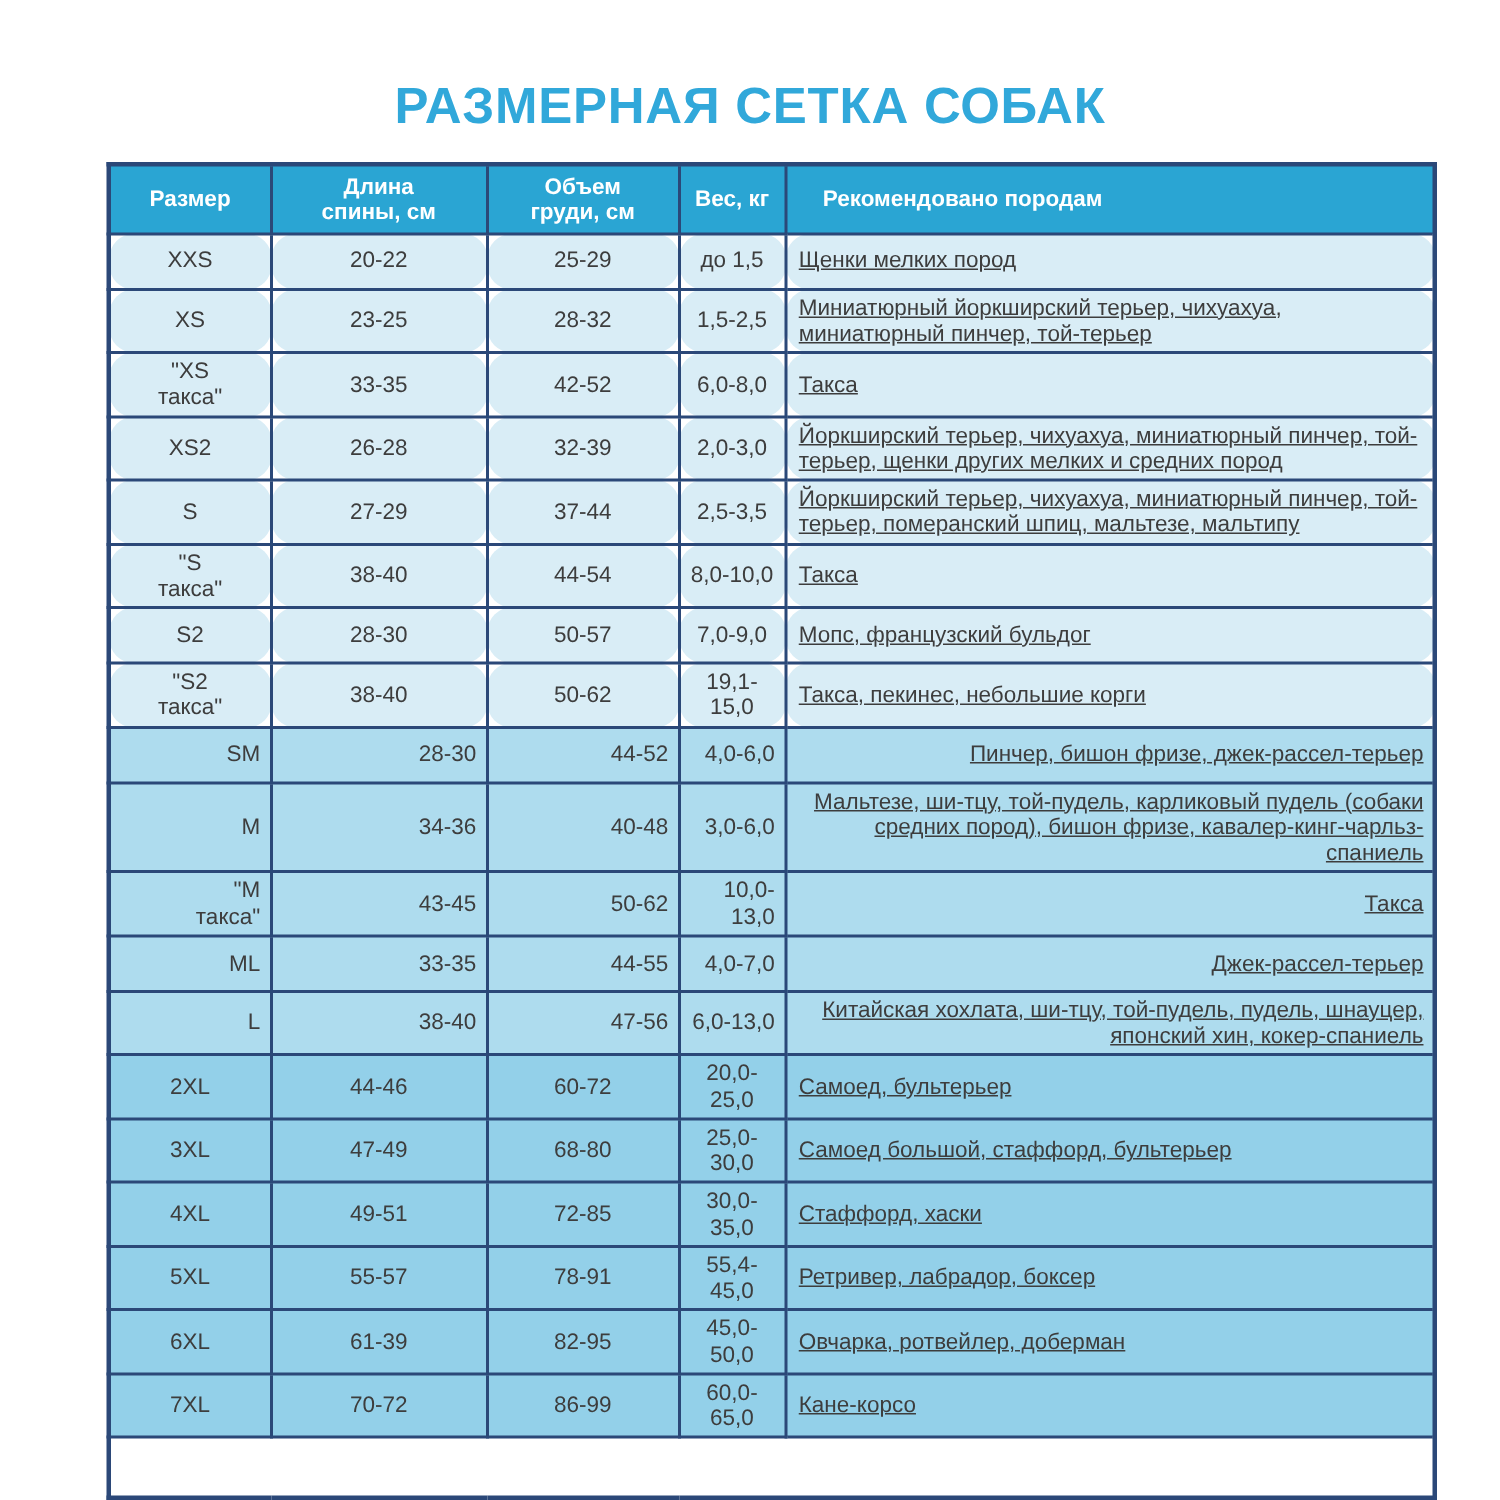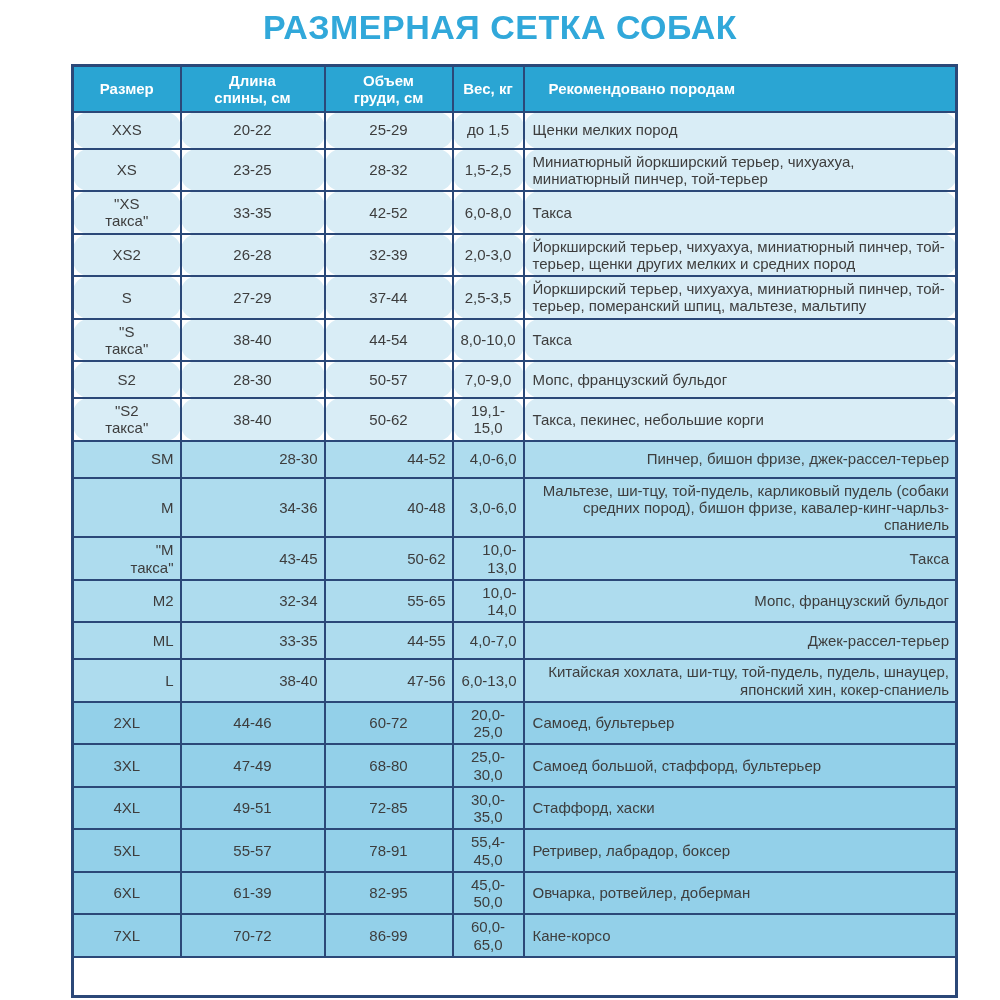--- a/index.html
+++ b/index.html
@@ -18,20 +18,21 @@
   body{font-family:"Liberation Sans", sans-serif;color:var(--cell-text);}
   .page{width:1000px;min-height:1000px;position:relative;}
   h1.title{
     text-align:center;
     color:var(--accent);
     font-size:34px;
     font-weight:800;
     letter-spacing:0.5px;
     padding-top:8px;
     margin-bottom:17px;
+    margin-top:44px;
   }
   table.size-table{
     border-collapse:collapse;
     table-layout:fixed;
     width:884px;
     margin-left:71px;
     border:3px solid var(--border);
   }
   th,td{
     border:2px solid var(--border);
@@ -49,21 +50,21 @@
     padding:2px 4px;
   }
   thead th.col-breeds{text-align:left;padding-left:24px;}
   tbody td{
     height:37px;
     padding:3px 6px;
     text-align:center;
     color:var(--cell-text);
   }
   tbody td.col-size{white-space:pre-line;}
-  tbody td.col-breeds{text-align:left;padding-left:8px;padding-right:6px;}
+  tbody td.col-breeds{text-align:left;padding-left:8px;padding-right:6px;text-decoration:underline;}
   tr.band1 td{background:var(--band1);border-radius:16px;}
   tr.band2 td{background:var(--band2);text-align:right;}
   tr.band3 td{background:var(--band3);}
   tfoot td{
     background:#ffffff;
     text-align:center;
     padding:4px 6px;
     height:40px;
   }
 </style>
@@ -169,27 +170,20 @@
         </tr>
         <tr class="band2">
           <td class="col-size">"M
 такса"</td>
           <td class="col-back">43-45</td>
           <td class="col-chest">50-62</td>
           <td class="col-weight">10,0-13,0</td>
           <td class="col-breeds">Такса</td>
         </tr>
         <tr class="band2">
-          <td class="col-size">M2</td>
-          <td class="col-back">32-34</td>
-          <td class="col-chest">55-65</td>
-          <td class="col-weight">10,0-14,0</td>
-          <td class="col-breeds">Мопс, французский бульдог</td>
-        </tr>
-        <tr class="band2">
           <td class="col-size">ML</td>
           <td class="col-back">33-35</td>
           <td class="col-chest">44-55</td>
           <td class="col-weight">4,0-7,0</td>
           <td class="col-breeds">Джек-рассел-терьер</td>
         </tr>
         <tr class="band2">
           <td class="col-size">L</td>
           <td class="col-back">38-40</td>
           <td class="col-chest">47-56</td>

